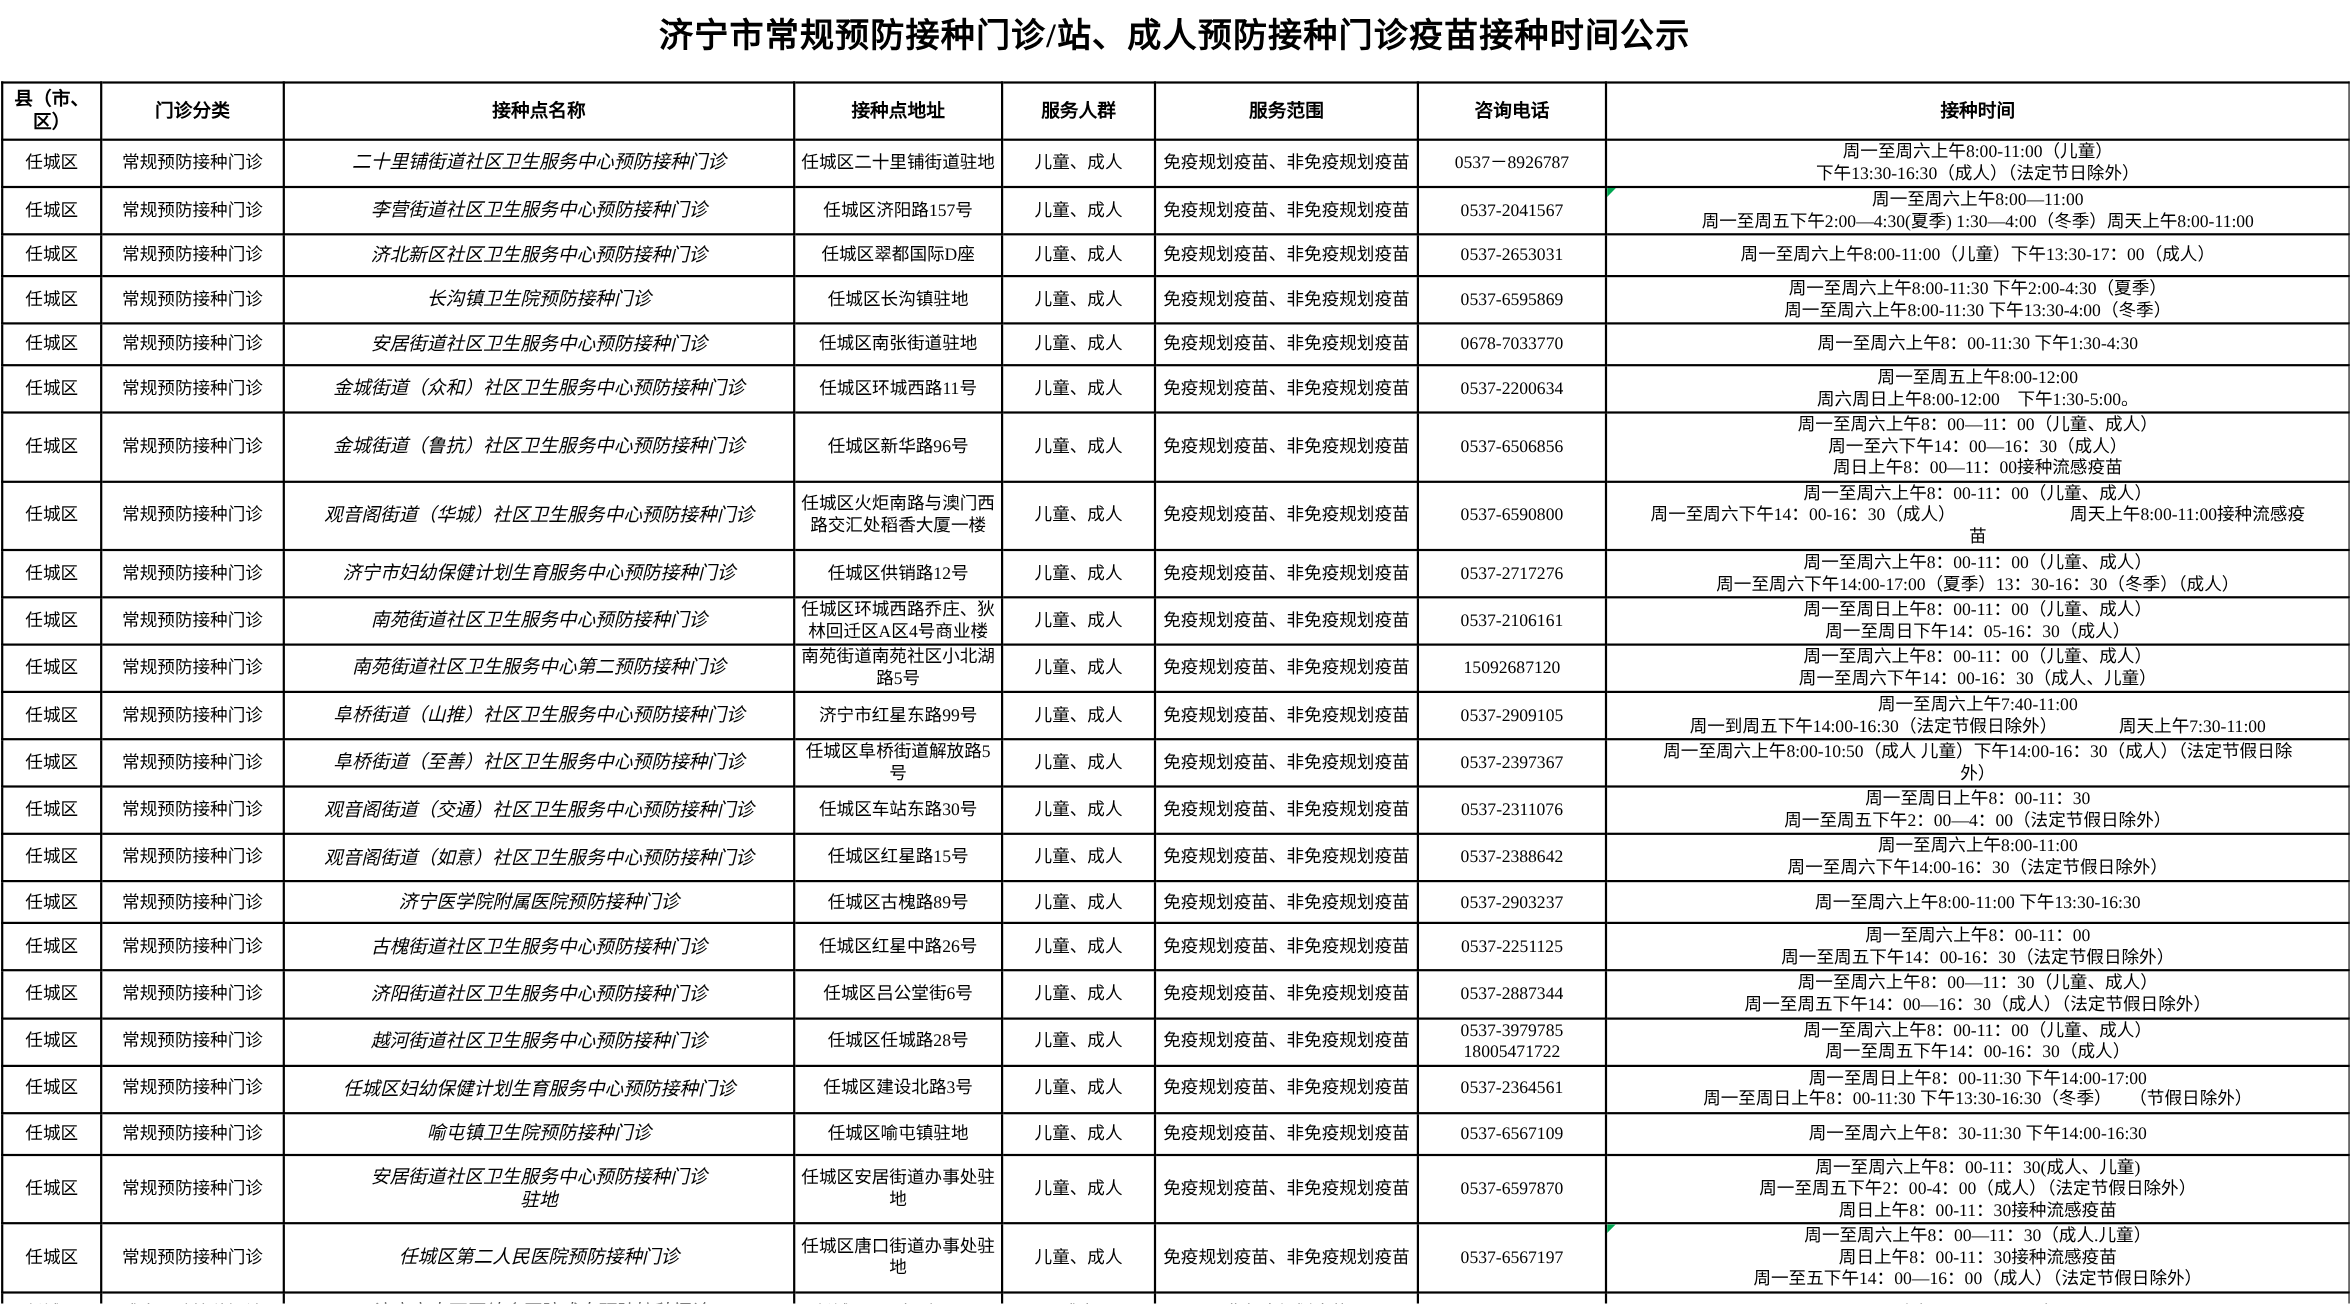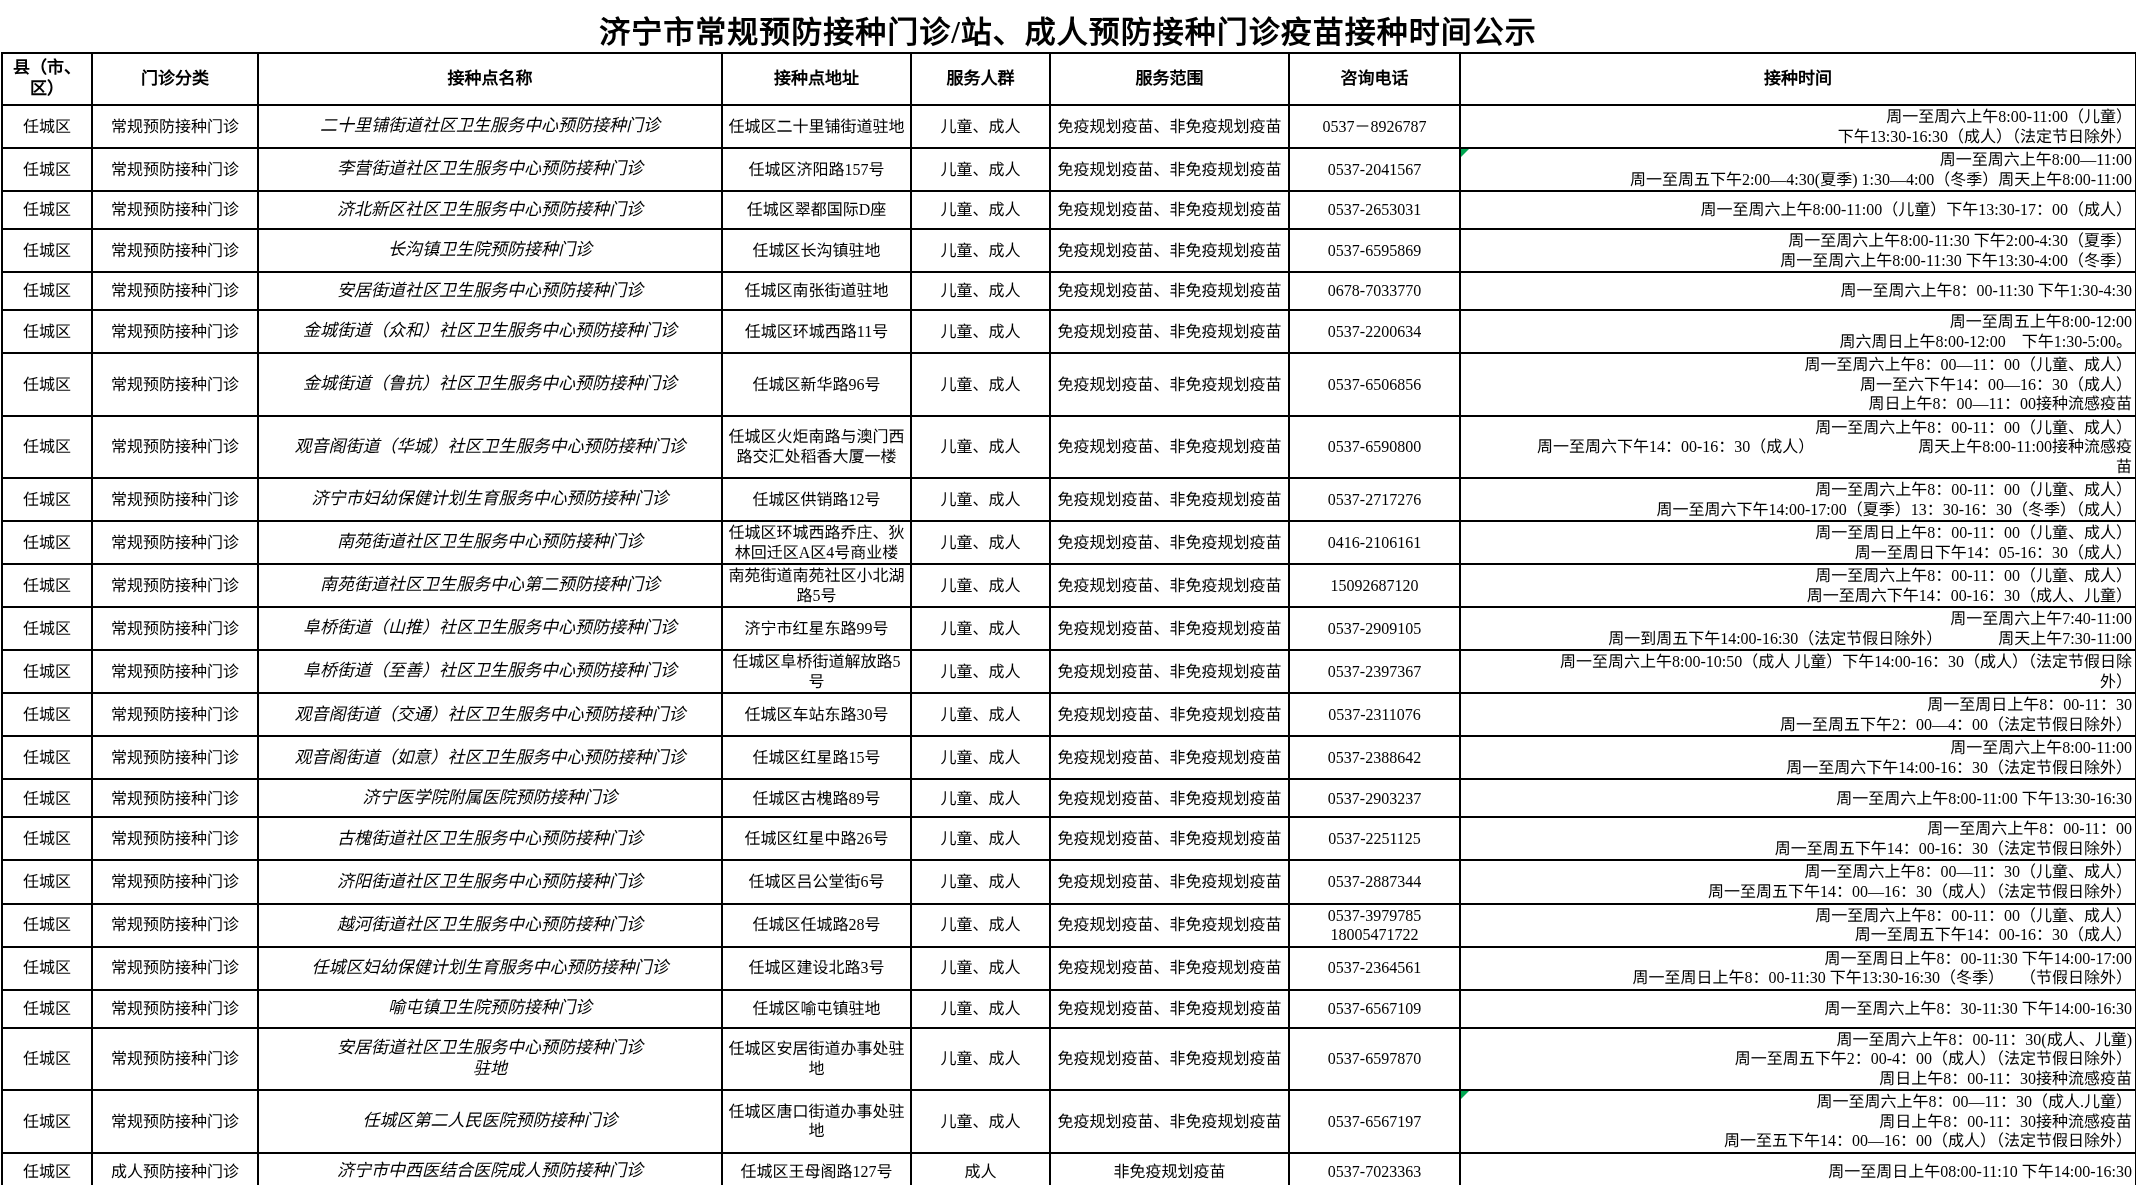--- a/index.html
+++ b/index.html
@@ -5,21 +5,21 @@
   html,body{margin:0;padding:0;background:#fff;}
   body{
     width:2136px;height:1185px;overflow:hidden;
     font-family:"Liberation Serif","DejaVu Serif",serif;
     color:#000;
   }
   .page-title{
     text-align:center;
     font-size:31px;
     font-weight:bold;
-    padding:7px 0 0 0;
+    padding:7px 0 22px 0;
     letter-spacing:1px;
   }
   table{
     border-collapse:collapse;
     table-layout:fixed;
     width:2134px;
     margin-left:1px;
   }
   th,td{
     border:2px solid #000;
@@ -31,21 +31,21 @@
     white-space:pre-line;
     overflow:hidden;
   }
   th{
     font-size:17px;
     font-weight:bold;
     height:48px;
   }
   td{height:34px;}
   td.c-name{font-size:17px;font-style:italic;}
-  td.c-time{position:relative;text-align:right;}
+  td.c-time{position:relative;}
   i.flag{
     position:absolute;top:0;left:0;
     width:0;height:0;
     border-top:8px solid var(--flag,#00A651);
     border-right:8px solid transparent;
   }
 </style>
 </head>
 <body>
 
@@ -174,21 +174,21 @@
     <td class="c-time"><span>周一至周六上午8：00-11：00（儿童、成人）
 周一至周六下午14:00-17:00（夏季）13：30-16：30（冬季）（成人）</span></td>
   </tr>
       <tr>
     <td class="c-county"><span>任城区</span></td>
     <td class="c-category"><span>常规预防接种门诊</span></td>
     <td class="c-name"><span>南苑街道社区卫生服务中心预防接种门诊</span></td>
     <td class="c-address"><span>任城区环城西路乔庄、狄林回迁区A区4号商业楼</span></td>
     <td class="c-people"><span>儿童、成人</span></td>
     <td class="c-scope"><span>免疫规划疫苗、非免疫规划疫苗</span></td>
-    <td class="c-phone"><span>0416-2106161</span></td>
+    <td class="c-phone"><span>0537-2106161</span></td>
     <td class="c-time"><span>周一至周日上午8：00-11：00（儿童、成人）
 周一至周日下午14：05-16：30（成人）</span></td>
   </tr>
       <tr>
     <td class="c-county"><span>任城区</span></td>
     <td class="c-category"><span>常规预防接种门诊</span></td>
     <td class="c-name"><span>南苑街道社区卫生服务中心第二预防接种门诊</span></td>
     <td class="c-address"><span>南苑街道南苑社区小北湖路5号</span></td>
     <td class="c-people"><span>儿童、成人</span></td>
     <td class="c-scope"><span>免疫规划疫苗、非免疫规划疫苗</span></td>

